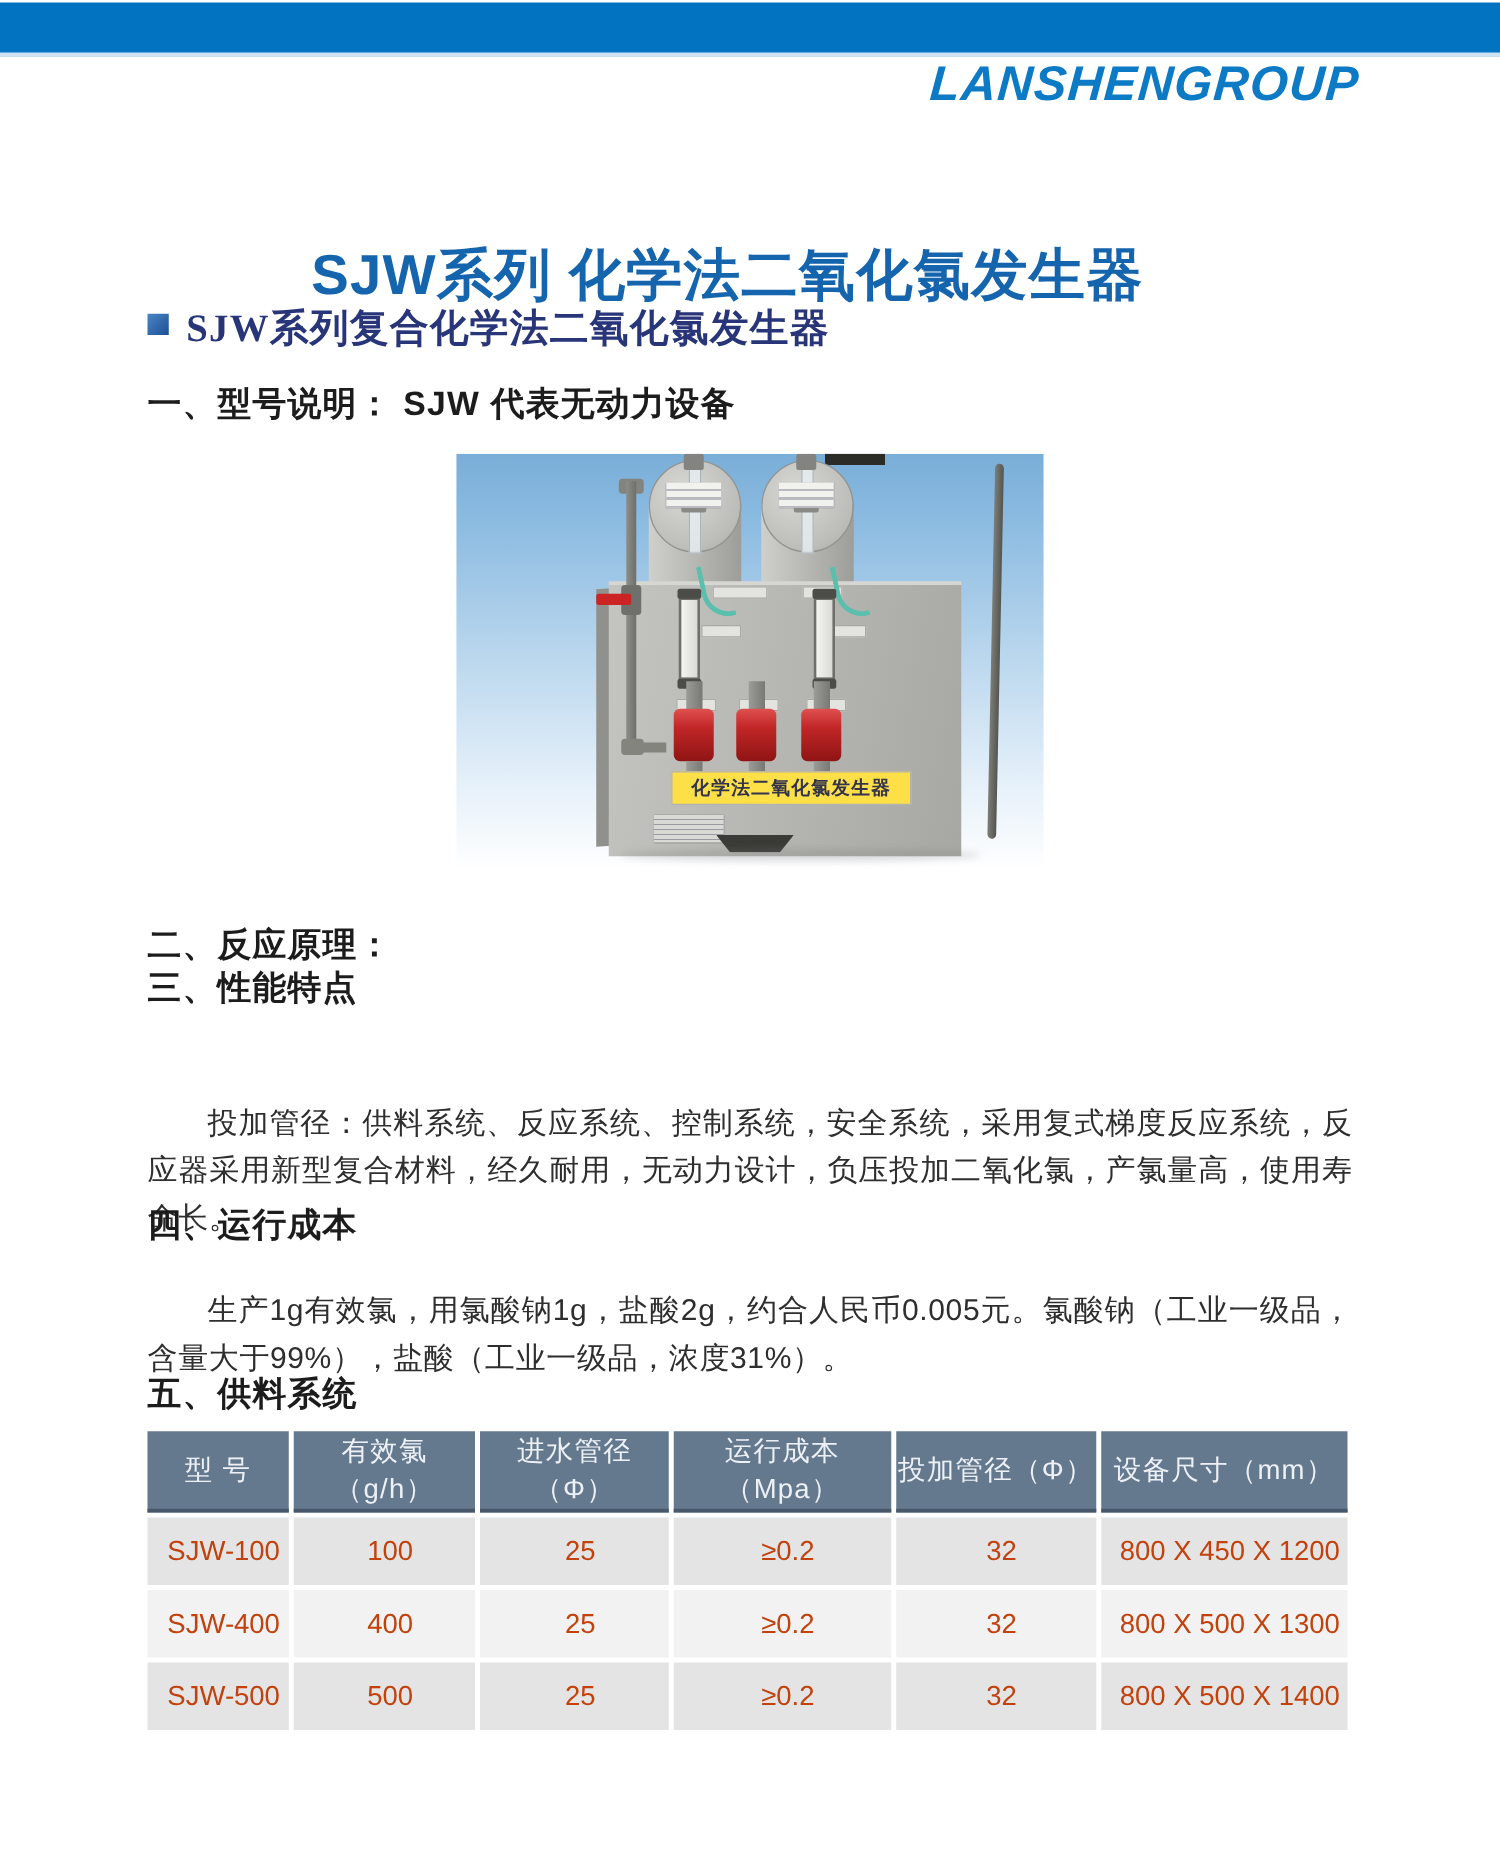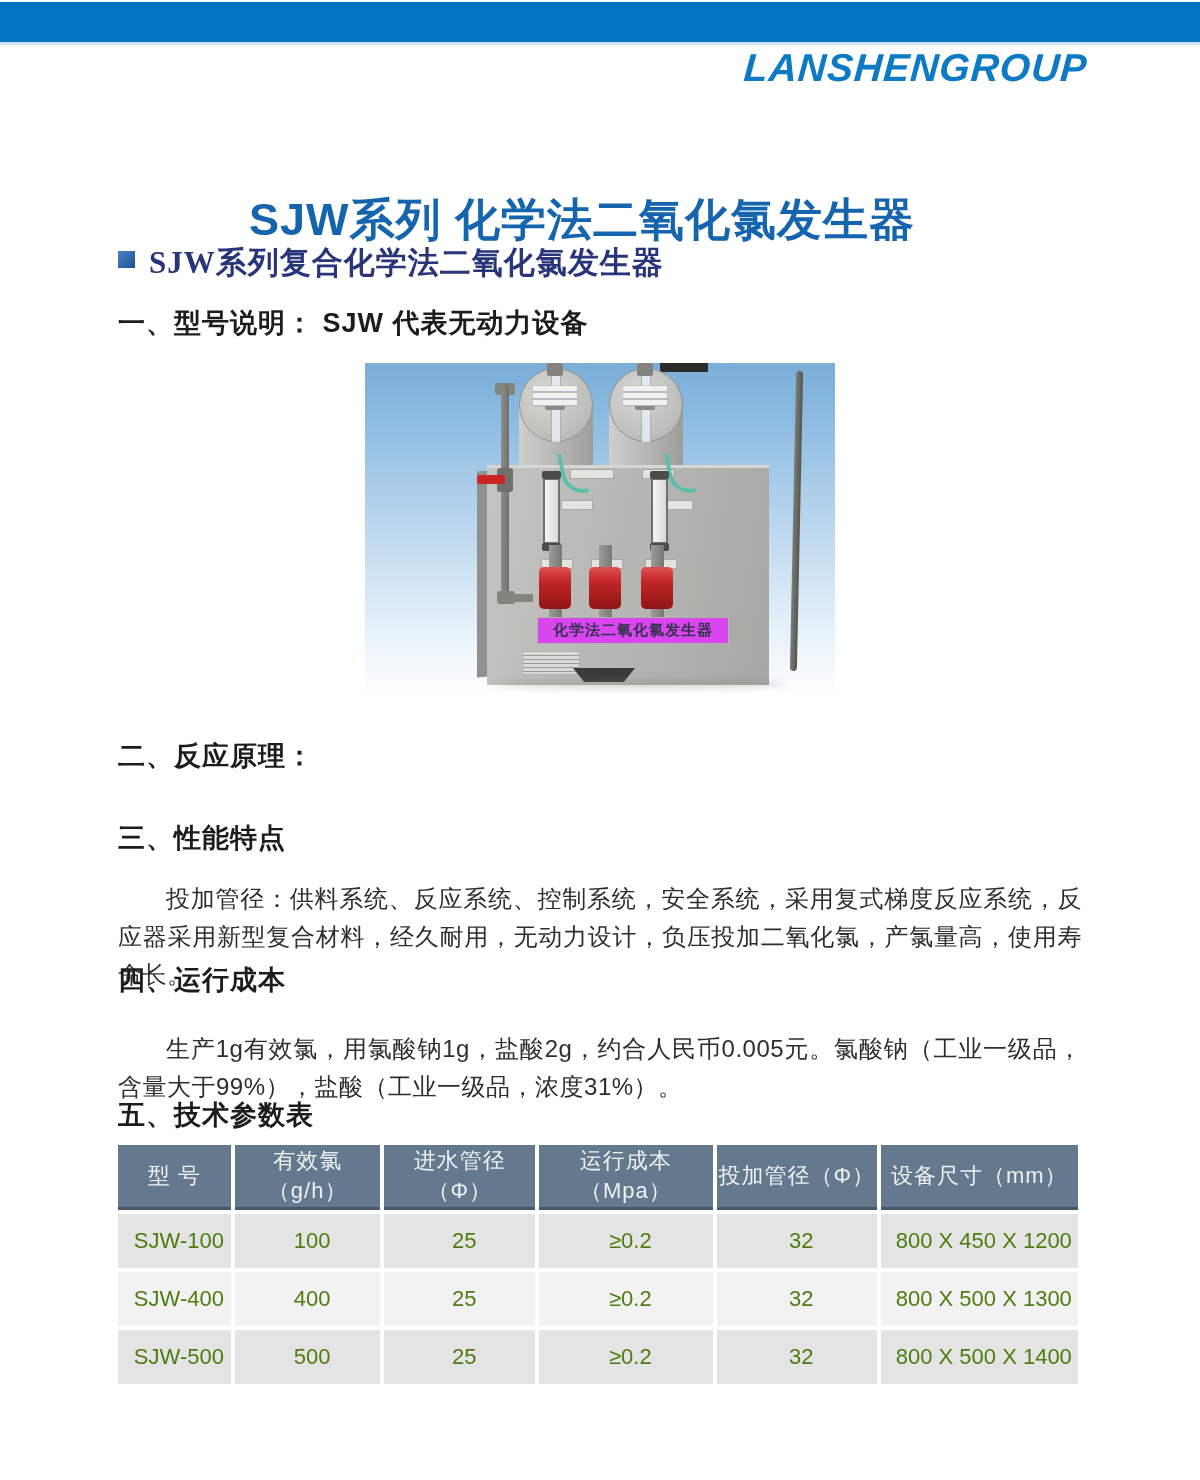--- a/index.html
+++ b/index.html
@@ -26,21 +26,21 @@
     line-height:38px;text-indent:2em;text-align:justify;letter-spacing:0.5px;}
   .eq-row{position:absolute;left:118px;top:738px;display:flex;align-items:baseline;}
   .eq-label{font-size:27px;font-weight:700;color:#1c1c1c;letter-spacing:1px;}
   .equation{font-size:29px;color:#1e1e1e;letter-spacing:0.5px;}
   .equation sub{font-size:18px;}
   
   .spec-wrap{position:absolute;left:114px;top:1141px;width:968px;}
   table.spec{width:100%;border-collapse:separate;border-spacing:4px;table-layout:fixed;}
   table.spec th{background:var(--table-header-bg,#64798e);color:#edf1f6;font-weight:400;
     font-size:22px;height:44px;border-bottom:3px solid #47586b;letter-spacing:1px;}
-  table.spec td{text-align:center;font-size:22px;color:#4d7c0f;height:52px;
+  table.spec td{text-align:center;font-size:22px;color:#c2410c;height:52px;
     background:var(--row-light,#f2f2f2);padding-left:10px;}
   table.spec tbody tr:nth-child(odd) td{background:var(--row-dark,#e4e4e4);}
   
   .photo{position:absolute;left:365px;top:363px;width:470px;height:347px;overflow:hidden;}
   .photo *{position:absolute;}
   .sky{left:0;top:0;right:0;bottom:0;
     background:linear-gradient(180deg,#79aed8 0%,#8fbde2 18%,#bcd8ee 48%,#e8f2fa 78%,#ffffff 96%);}
   .pipe-right{left:428px;top:8px;width:7px;height:300px;background:linear-gradient(90deg,#7d7d79,#55554f);border-radius:4px;transform:rotate(1.2deg);}
   .fit-tr{left:295px;top:0;width:48px;height:9px;background:#2b2b28;}
   .tank-body{top:40px;width:74px;height:80px;background:linear-gradient(90deg,#cfcfcb,#b4b4b0 55%,#9d9d99);}
@@ -71,21 +71,21 @@
   .fc2a{left:285px;top:108px;} .fc2b{left:285px;top:180px;}
   .hose{width:20px;height:40px;border:0 solid #5bbfae;border-left-width:4px;border-bottom-width:4px;border-radius:0 0 0 22px;}
   .h1{left:196px;top:88px;transform:rotate(-12deg);} .h2{left:303px;top:88px;transform:rotate(-12deg);}
   .valve-stub{width:13px;height:24px;background:linear-gradient(90deg,#9b9b97,#787874);}
   .vs1{left:184px;top:182px;} .vs2{left:234px;top:182px;} .vs3{left:286px;top:182px;}
   .valve-body{width:32px;height:42px;top:204px;border-radius:5px;
     background:linear-gradient(180deg,#e05050 0%,#c22727 35%,#8f1414 100%);}
   .vb1{left:174px;} .vb2{left:224px;} .vb3{left:276px;}
   .valve-stub2{width:13px;height:16px;background:linear-gradient(90deg,#9b9b97,#787874);top:246px;}
   .vt1{left:184px;} .vt2{left:234px;} .vt3{left:286px;}
-  .plate{left:172px;top:254px;width:190px;height:25px;background:#d946ef;border:1px solid #b2b2ae;
+  .plate{left:172px;top:254px;width:190px;height:25px;background:#fde047;border:1px solid #b2b2ae;
     display:flex;align-items:center;justify-content:center;}
   .plate-text{position:static;font-family:"Liberation Serif","DejaVu Serif",serif;
     font-size:15px;font-weight:700;color:#33334e;letter-spacing:1px;white-space:nowrap;}
   .nameplate{left:158px;top:289px;width:56px;height:22px;background:#d9d9d5;
     background-image:repeating-linear-gradient(180deg,transparent 0 3px,#9a9aa0 3px 4px);box-shadow:0 0 1px #777;}
   .notch{left:208px;top:305px;width:62px;height:14px;background:#3a3a37;
     clip-path:polygon(0 0,100% 0,82% 100%,18% 100%);}
   .lp-elbow{left:130px;top:20px;width:20px;height:12px;background:#84847f;border-radius:3px;}
   .lp-v{left:136px;top:22px;width:8px;height:214px;background:linear-gradient(90deg,#8d8d89,#6e6e6a);}
   .lp-handle{left:112px;top:112px;width:28px;height:9px;background:#cc2424;border-radius:2px;}
@@ -163,27 +163,27 @@
   </div>
   <div class="nameplate"></div>
   <div class="notch"></div>
   <div class="shadow"></div>
 </div>
 
 <div class="eq-row">
   <span class="eq-label">二、反应原理：</span>
 </div>
 
-<div class="sec-h" style="top:820px;">三、性能特点</div>
+<div class="sec-h" style="top:772px;">三、性能特点</div>
 <p class="para" style="top:856px;">投加管径：供料系统、反应系统、控制系统，安全系统，采用复式梯度反应系统，反应器采用新型复合材料，经久耐用，无动力设计，负压投加二氧化氯，产氯量高，使用寿命长。</p>
 
 <div class="sec-h" style="top:962px;">四、运行成本</div>
 <p class="para" style="top:1006px;">生产1g有效氯，用氯酸钠1g，盐酸2g，约合人民币0.005元。氯酸钠（工业一级品，含量大于99%），盐酸（工业一级品，浓度31%）。</p>
 
-<div class="sec-h" style="top:1097px;">五、技术参数表</div>
+<div class="sec-h" style="top:1097px;">五、供料系统</div>
 
 <div class="spec-wrap">
   <table class="spec">
     <colgroup>
       <col style="width:12%">
         <col style="width:15.5%">
         <col style="width:16%">
       <col style="width:18.5%">
         <col style="width:17%">
         <col style="width:21%">

